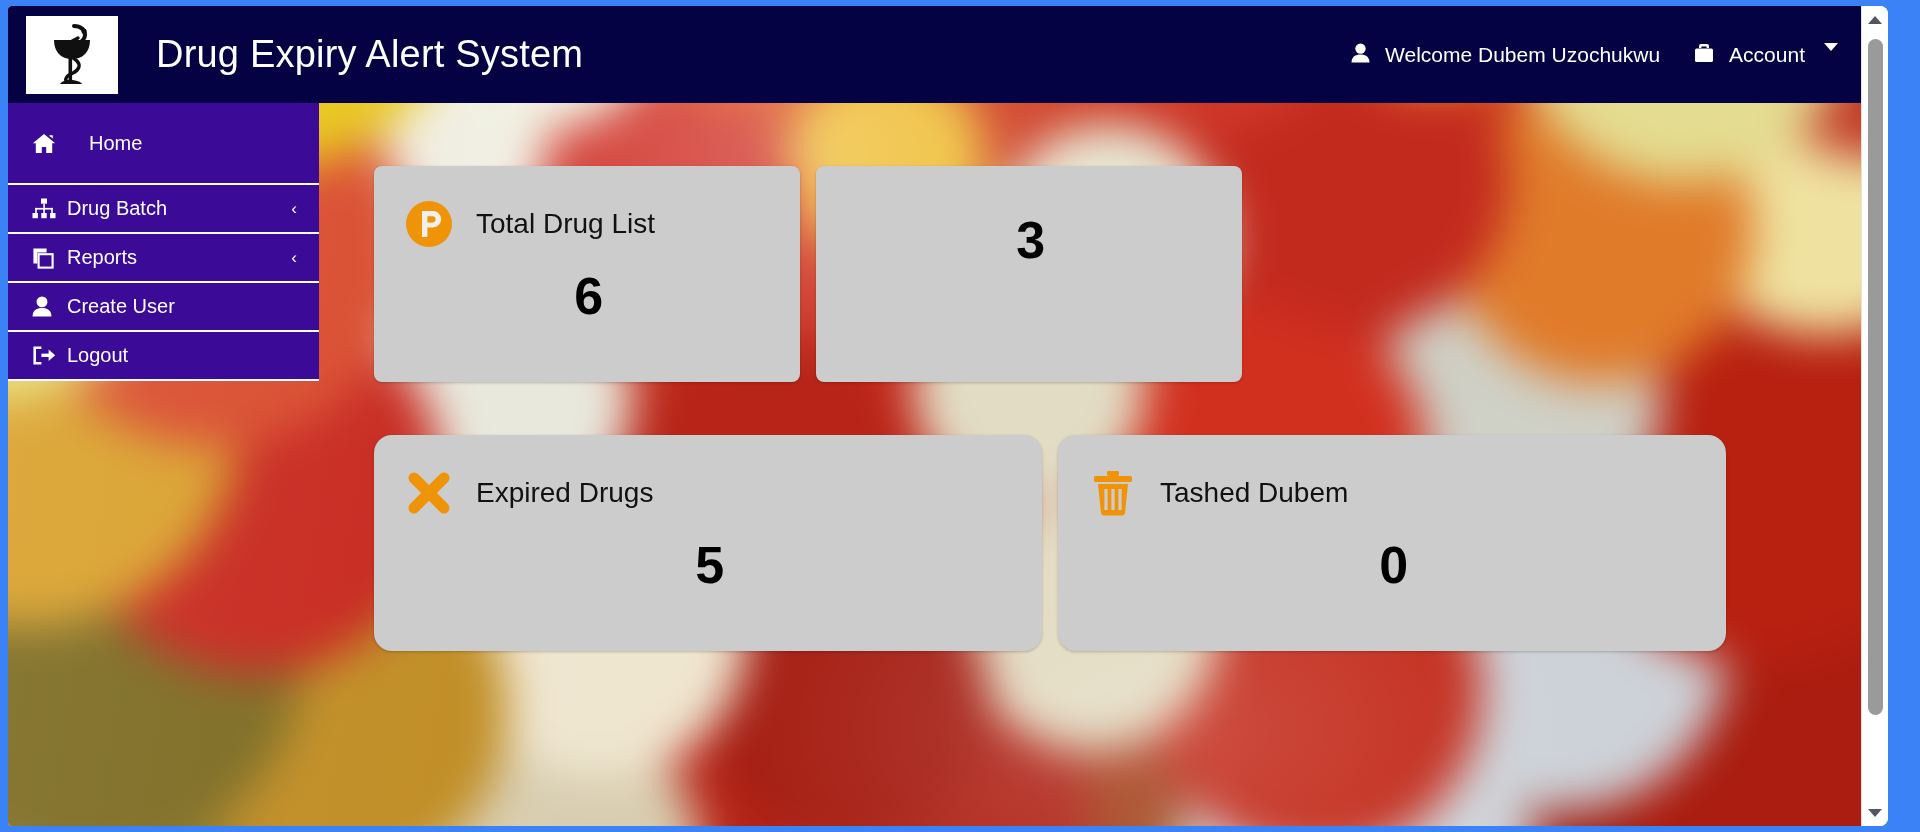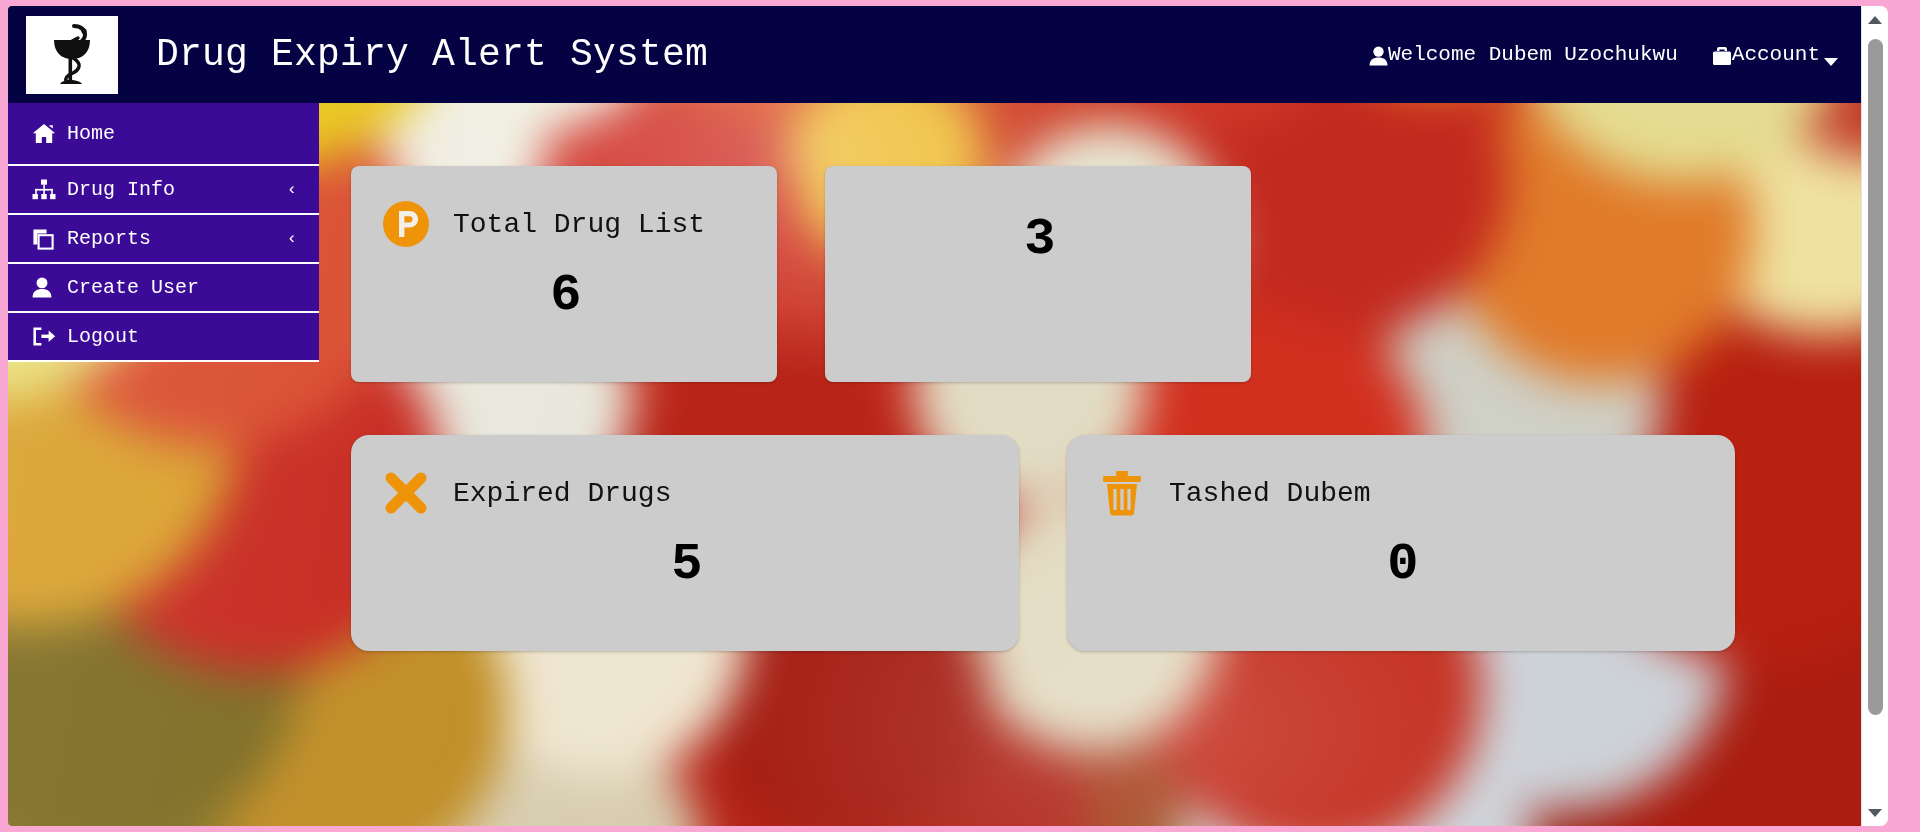--- a/index.html
+++ b/index.html
@@ -6,22 +6,21 @@
   * { box-sizing: border-box; margin: 0; padding: 0; }
   html, body {
     width: 1920px; height: 832px;
     overflow: hidden;
     font-family: "Liberation Sans", sans-serif;
     background: #3b3b3b;
   }
   .viewport {
     position: relative;
     width: 1920px; height: 832px;
-    background: #f9a8d4;
-    font-family: Liberation Mono, monospace;
+    background: #3b82f6;
   }
 
   
   .page {
     position: absolute;
     left: 8px; top: 6px;
     width: 1880px; height: 820px;
     overflow: hidden;
     background: #fff;
     border-radius: 4px 8px 8px 4px;
@@ -119,22 +118,22 @@
   .nav-right {
     margin-left: auto;
     display: flex;
     align-items: center;
     gap: 34px;
     padding-right: 42px;
     color: #ffffff;
   }
   .nav-item {
     display: flex;
-    align-items: flex-end;
-    gap: 0;
+    align-items: flex-start;
+    gap: 15px;
     font-size: 21px;
     color: #ffffff;
     white-space: nowrap;
     cursor: pointer;
   }
   .nav-item svg { display: block; }
   .caret {
     width: 0; height: 0;
     border-left: 7px solid transparent;
     border-right: 7px solid transparent;
@@ -155,21 +154,21 @@
     background: #3b0a96;
     border-bottom: 2px solid #ffffff;
     display: flex;
     align-items: center;
     padding-left: 24px;
     color: #ffffff;
     font-size: 20px;
     cursor: pointer;
     overflow: hidden;
   }
-  .side-item.tall { height: 63px; border-bottom: 2px solid #ffffff; }
+  .side-item.tall { height: 82px; border-bottom: 2px solid #ffffff; gap: 22px; }
   .side-item .si-icon {
     width: 26px;
     display: flex; align-items: center; justify-content: flex-start;
     flex: 0 0 auto;
   }
   .side-item .si-label { margin-left: 9px; white-space: nowrap; }
   .side-item .si-chev {
     margin-left: auto;
     margin-right: 22px;
     color: #ffffff;
@@ -179,22 +178,22 @@
 
   
   .main {
     position: absolute;
     left: 311px; top: 97px;
     width: 1561px; height: 723px;
     z-index: 3;
   }
   .card-row {
     display: flex;
-    padding-left: 32px;
-    gap: 48px;
+    padding-left: 55px;
+    gap: 16px;
   }
   .card-row.row1 { padding-top: 63px; }
   .card-row.row2 { padding-top: 53px; }
   .stat-card {
     background: #cccccc;
     border-radius: 8px;
     height: 216px;
     padding: 30px 26px 18px 30px;
     display: flex;
     flex-direction: column;
@@ -341,21 +340,21 @@
             <rect x="0.5" y="15" width="5.4" height="5.2" fill="#fff"></rect>
             <rect x="9.3" y="15" width="5.4" height="5.2" fill="#fff"></rect>
             <rect x="18.1" y="15" width="5.4" height="5.2" fill="#fff"></rect>
             <rect x="11.3" y="5.7" width="1.6" height="4.2" fill="#fff"></rect>
             <rect x="3.2" y="9.9" width="17.6" height="1.7" fill="#fff"></rect>
             <rect x="3.2" y="9.9" width="1.6" height="5.1" fill="#fff"></rect>
             <rect x="11.3" y="9.9" width="1.6" height="5.1" fill="#fff"></rect>
             <rect x="19.2" y="9.9" width="1.6" height="5.1" fill="#fff"></rect>
           </svg>
         </span>
-        <span class="si-label">Drug Info</span>
+        <span class="si-label">Drug Batch</span>
         <span class="si-chev">‹</span>
       </div>
 
 
       <div class="side-item">
         <span class="si-icon">
           <svg width="24" height="22" viewBox="0 0 24 22">
             <path d="M1.4 1.4 h13.2 v4 h-9.2 v11 h-4 Z" fill="#fff"></path>
             <rect x="6.6" y="7.2" width="14" height="13.4" fill="none" stroke="#fff" stroke-width="2.1"></rect>
           </svg>

